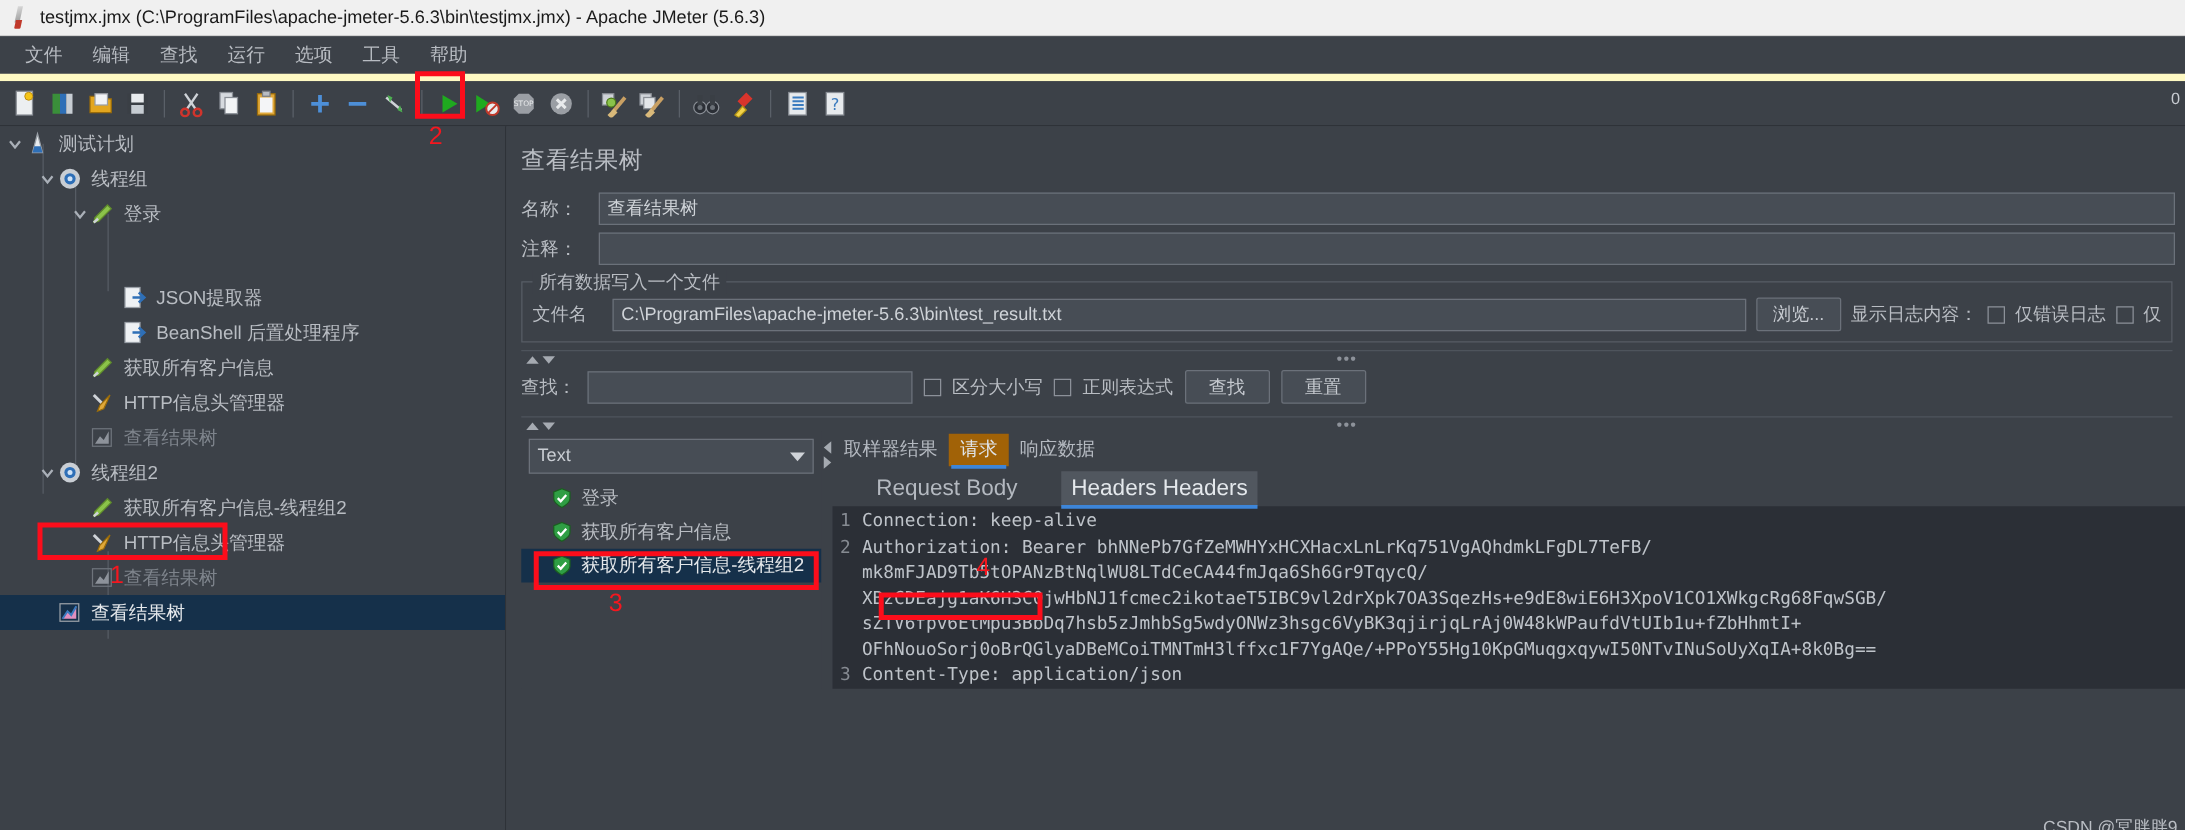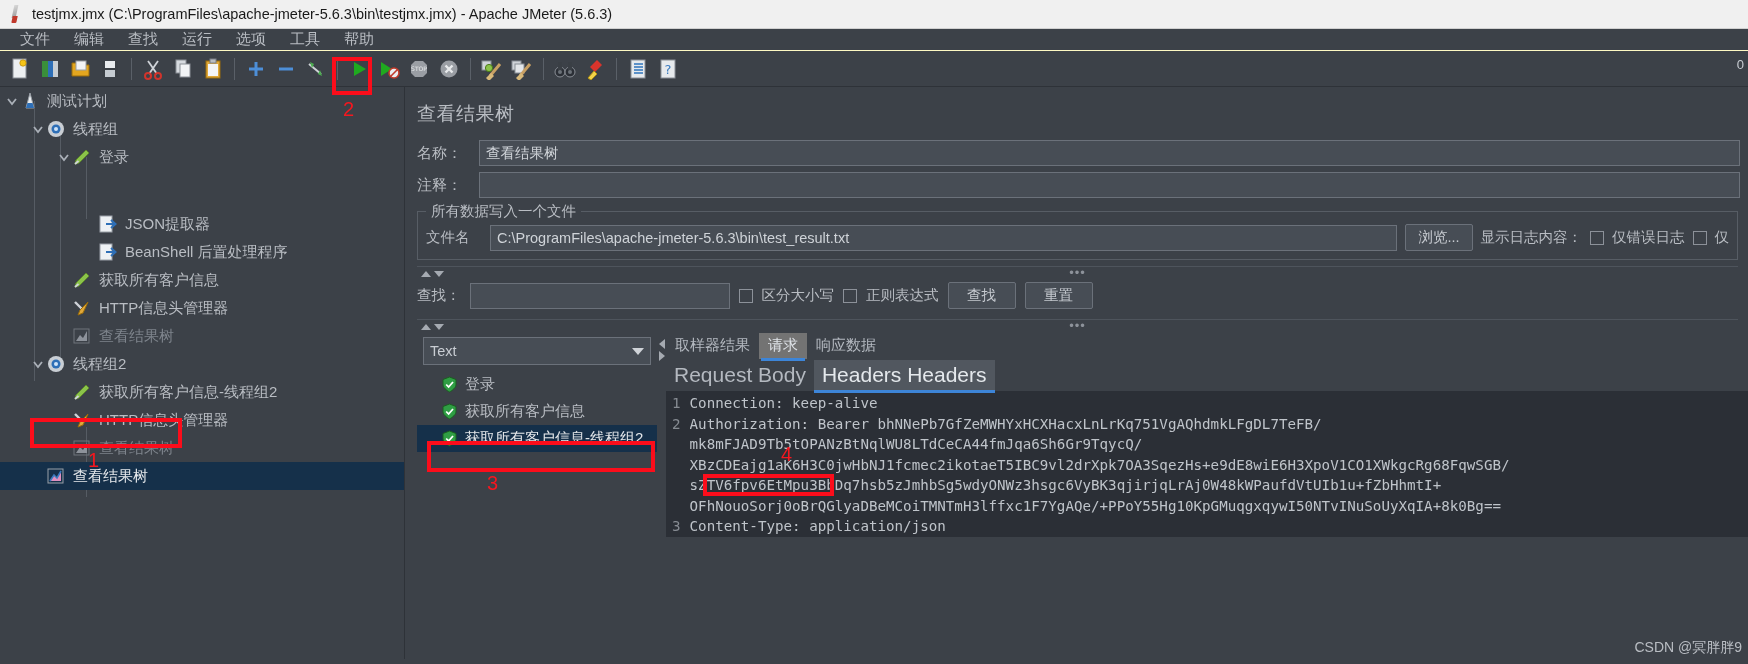--- a/index.html
+++ b/index.html
@@ -25,22 +25,22 @@
     background: linear-gradient(160deg,#d9d9d9,#9a9a9a);
     transform: skewX(-12deg);
   }
   .jm-logo .handle {
     position: absolute; left: 4px; top: 11px; width: 5px; height: 7px;
     background: #c0392b; transform: skewX(-12deg); border-radius: 0 0 1px 1px;
   }
 
   
   .menubar {
-    height: 22px; background: #3c4148; display: flex; align-items: center;
-    padding-left: 8px; gap: 0px; border-bottom: 1px solid #fef9c3;
+    height: 36px; background: #3c4148; display: flex; align-items: center;
+    padding-left: 8px; gap: 0px; border-bottom: 6px solid #fef9c3;
   }
   .menu-item {
     color: #b8bcc2; font-size: 15px; padding: 3px 12px; cursor: default;
     white-space: nowrap;
   }
 
   
   .toolbar {
     height: 36px; background: #3c4148; display: flex; align-items: center;
     padding-left: 6px; gap: 2px; border-bottom: 1px solid #2e3238;
@@ -164,29 +164,30 @@
   }
   .tri.left { border-top: 5px solid transparent; border-bottom: 5px solid transparent; border-right: 6px solid #a5aab1; }
   .tri.right { border-top: 5px solid transparent; border-bottom: 5px solid transparent; border-left: 6px solid #a5aab1; }
 
   .detail { flex: 1 1 auto; min-width: 0; }
   .tabstrip { display: flex; align-items: flex-end; height: 28px; }
   .tab {
     color: #b4b9c0; font-size: 15px; padding: 3px 9px 4px 9px; position: relative;
     white-space: nowrap;
   }
-  .tab.active { background: #737373; color: #dfe3e8; }
+  .tab.active { background: #a16207; color: #dfe3e8; }
   .tab.active::after {
     content: ""; position: absolute; left: 2px; right: 2px; bottom: -2px;
     height: 3px; background: #3d85d8;
   }
   .subtabstrip { display: flex; align-items: flex-end; height: 28px; margin-top: 4px; }
   .subtab {
-    color: #b4b9c0; font-size: 21px; padding: 3px 8px 4px 8px; position: relative;
+    color: #b4b9c0; font-size: 18px; padding: 3px 8px 4px 8px; position: relative;
     white-space: nowrap;
+    margin-left: 27px;
   }
   .subtab.active { background: #51575f; color: #e4e8ec; }
   .subtab.active::after {
     content: ""; position: absolute; left: 0; right: 0; bottom: -2px;
     height: 3px; background: #3d85d8;
   }
 
   .findbar { display: flex; align-items: center; gap: 8px; padding: 8px 6px 6px 6px; }
   .findinput {
     flex: 1 1 auto; height: 26px; background: #474d55; border: 1px solid #6b717a;

